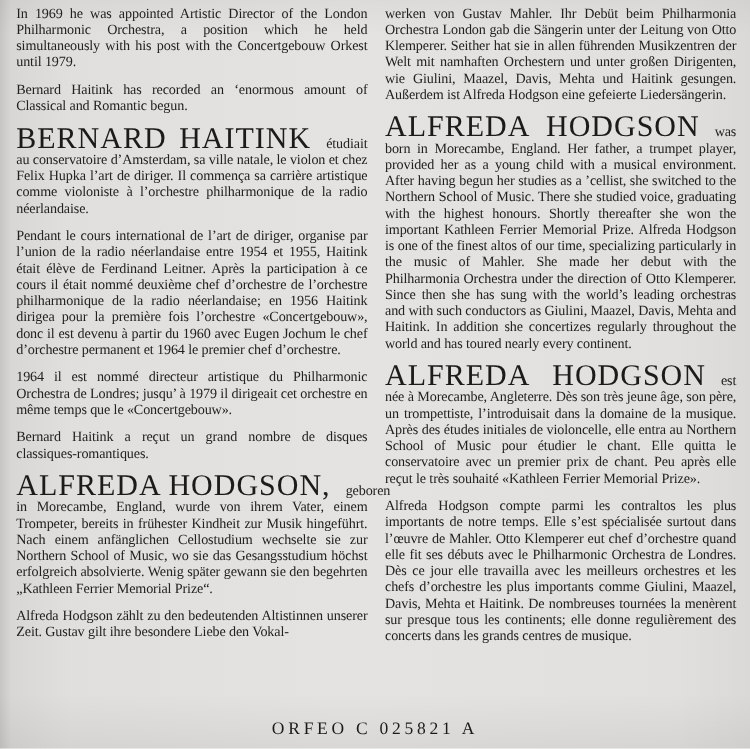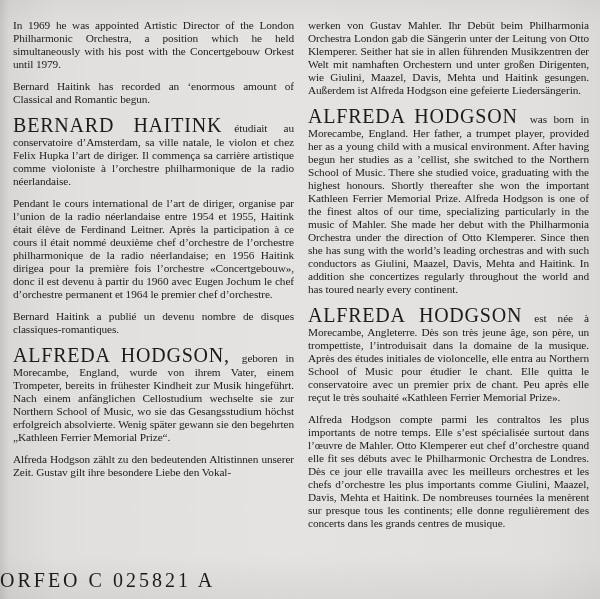--- a/index.html
+++ b/index.html
@@ -14,68 +14,69 @@
     box-sizing: border-box;
     background:
       linear-gradient(180deg, rgba(0,0,0,0.035) 0px, rgba(0,0,0,0) 28px, rgba(0,0,0,0) 555px, rgba(0,0,0,0.05) 599px),
       linear-gradient(90deg, #c6c5c3 0px, #d8d7d5 9px, #e0dfdd 55px, #e4e3e1 280px, #e1e0de 540px, #dad9d7 600px);
     font-family: "Liberation Serif", "DejaVu Serif", serif;
     color: #222120;
   }
   .columns {
     display: flex;
     gap: 14px;
-    padding: 19px 10px 0 13px;
+    padding: 5px 10px 0 13px;
   }
   .col {
     width: 281px;
     text-align: justify;
     font-size: 11.3px;
     line-height: 13px;
     letter-spacing: -0.1px;
   }
   .col p {
     margin: 0 0 9px 0;
   }
   p.lead {
     margin-top: 5px;
   }
   .heading {
-    font-size: 20px;
+    font-size: 24px;
     line-height: 21px;
     letter-spacing: 0.8px;
     white-space: nowrap;
     margin-right: 12px;
     color: #1c1b1a;
   }
   .footer {
     position: absolute;
     left: 0;
     right: 0;
     bottom: 7px;
-    text-align: left;
-    font-size: 20px;
+    text-align: center;
+    font-size: 14px;
     letter-spacing: 3px;
     color: #1c1b1a;
   }
 </style>
 </head>
 <body>
 
 <div class="page">
   <div class="columns">
 
     <div class="col">
       <p>In 1969 he was appointed Artistic Director of the London Philharmonic Orchestra, a position which he held simultaneously with his post with the Concertgebouw Orkest until 1979.</p>
       <p>Bernard Haitink has recorded an ‘enormous amount of Classical and Romantic begun.</p>
 
       <p class="lead"><span class="heading">BERNARD HAITINK</span><span>étudiait au conservatoire d’Amsterdam, sa ville natale, le violon et chez Felix Hupka l’art de diriger. Il commença sa carrière artistique comme violoniste à l’orchestre philharmonique de la radio néerlandaise.</span></p>
 
       <p>Pendant le cours international de l’art de diriger, organise par l’union de la radio néerlandaise entre 1954 et 1955, Haitink était élève de Ferdinand Leitner. Après la participation à ce cours il était nommé deuxième chef d’orchestre de l’orchestre philharmonique de la radio néerlandaise; en 1956 Haitink dirigea pour la première fois l’orchestre «Concertgebouw», donc il est devenu à partir du 1960 avec Eugen Jochum le chef d’orchestre permanent et 1964 le premier chef d’orchestre.</p>
-      <p>Bernard Haitink a publié un devenu nombre de disques classiques-romantiques.</p>
+      <p>1964 il est nommé directeur artistique du Philharmonic Orchestra de Londres; jusqu’ à 1979 il dirigeait cet orchestre en même temps que le «Concertgebouw».</p>
+      <p>Bernard Haitink a reçut un grand nombre de disques classiques-romantiques.</p>
 
       <p class="lead"><span class="heading">ALFREDA HODGSON,</span><span>geboren in Morecambe, England, wurde von ihrem Vater, einem Trompeter, bereits in frühester Kindheit zur Musik hingeführt. Nach einem anfänglichen Cellostudium wechselte sie zur Northern School of Music, wo sie das Gesangsstudium höchst erfolgreich absolvierte. Wenig später gewann sie den begehrten „Kathleen Ferrier Memorial Prize“.</span></p>
 
       <p>Alfreda Hodgson zählt zu den bedeutenden Altistinnen unserer Zeit. Gustav gilt ihre besondere Liebe den Vokal-</p>
     </div>
 
     <div class="col">
       <p>werken von Gustav Mahler. Ihr Debüt beim Philharmonia Orchestra London gab die Sängerin unter der Leitung von Otto Klemperer. Seither hat sie in allen führenden Musikzentren der Welt mit namhaften Orchestern und unter großen Dirigenten, wie Giulini, Maazel, Davis, Mehta und Haitink gesungen. Außerdem ist Alfreda Hodgson eine gefeierte Liedersängerin.</p>
 
       <p class="lead"><span class="heading">ALFREDA HODGSON</span><span>was born in Morecambe, England. Her father, a trumpet player, provided her as a young child with a musical environment. After having begun her studies as a ’cellist, she switched to the Northern School of Music. There she studied voice, graduating with the highest honours. Shortly thereafter she won the important Kathleen Ferrier Memorial Prize. Alfreda Hodgson is one of the finest altos of our time, specializing particularly in the music of Mahler. She made her debut with the Philharmonia Orchestra under the direction of Otto Klemperer. Since then she has sung with the world’s leading orchestras and with such conductors as Giulini, Maazel, Davis, Mehta and Haitink. In addition she concertizes regularly throughout the world and has toured nearly every continent.</span></p>

